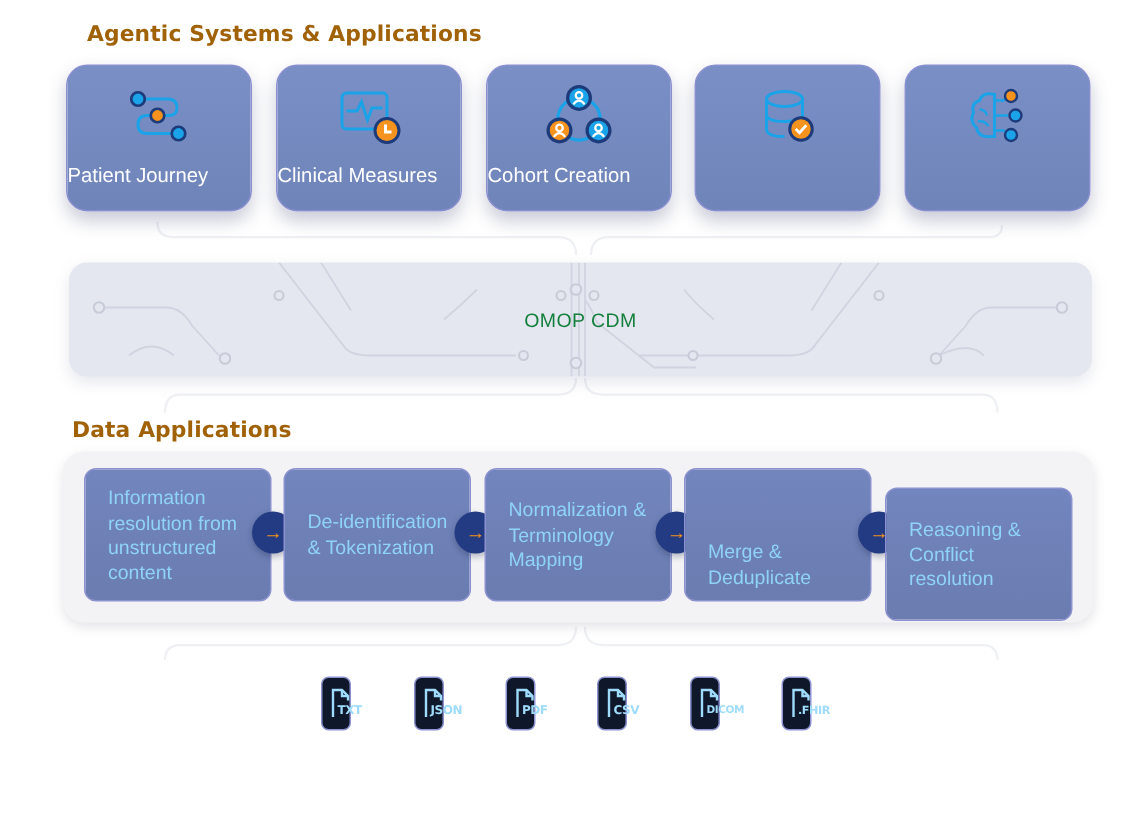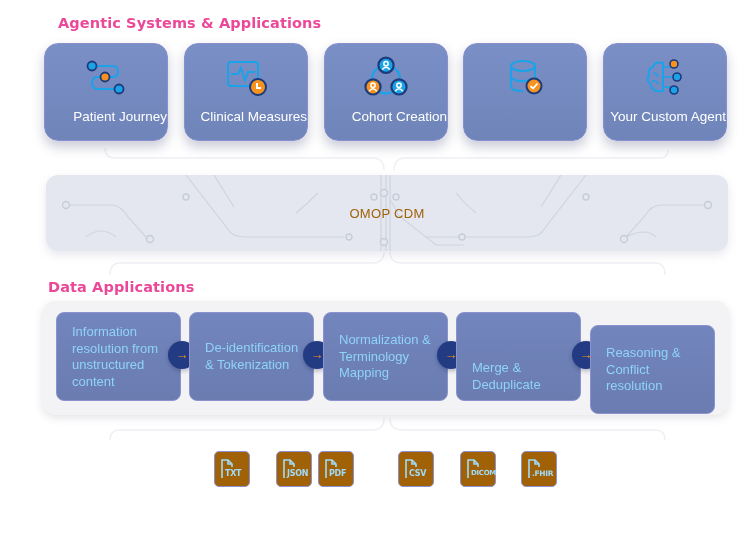--- a/index.html
+++ b/index.html
@@ -1,60 +1,60 @@
 <!DOCTYPE html>
 <html><head>
 <meta charset="utf-8">
 <style>
   * { box-sizing: border-box; margin: 0; padding: 0; }
   html, body { width: 749px; height: 545px; background: #ffffff; overflow: hidden; }
   body { position: relative; font-family: "Liberation Sans", sans-serif; }
 
-  .section-title { position: absolute; font-weight: bold; font-size: 14.5px; color: #ec4899; letter-spacing: 0.1px; font-family: "DejaVu Sans", sans-serif; }
+  .section-title { position: absolute; font-weight: bold; font-size: 14.5px; color: #a16207; letter-spacing: 0.1px; font-family: "DejaVu Sans", sans-serif; }
   #title-agentic { left: 58px; top: 15px; }
   #title-data { left: 48px; top: 279px; }
 
   .agent-card {
     position: absolute; top: 43px; width: 124px; height: 98px;
     background: linear-gradient(180deg, #7a8fc6 0%, #6f84b8 100%);
     border: 1.5px solid #8a8fd0; border-radius: 14px;
     box-shadow: 0 6px 12px rgba(60,70,110,0.28);
   }
   .agent-card .icon { position: absolute; left: 50%; top: 14px; transform: translateX(-50%); width: 48px; height: 40px; }
-  .agent-card .label { position: absolute; left: 0; right: 0; top: 65px; text-align: right; color: #ffffff; font-size: 13.5px; white-space: nowrap; }
+  .agent-card .label { position: absolute; left: 0; right: 0; top: 65px; text-align: left; color: #ffffff; font-size: 13.5px; white-space: nowrap; }
 
   #omop {
     position: absolute; left: 46px; top: 175px; width: 682px; height: 76px;
     background: #e4e7f0; border-radius: 12px;
     box-shadow: 0 4px 10px rgba(120,130,160,0.18);
     overflow: hidden;
   }
   #omop svg.circuit { position: absolute; left: 0; top: 0; }
-  #omop .label { position: absolute; left: 0; right: 0; top: 31px; text-align: center; color: #a16207; font-size: 13px; letter-spacing: 0.3px; }
+  #omop .label { position: absolute; left: 0; right: 0; top: 31px; text-align: center; color: #15803d; font-size: 13px; letter-spacing: 0.3px; }
 
   #integration-box {
     position: absolute; left: 42px; top: 301px; width: 687px; height: 114px;
     background: #f3f3f5; border-radius: 14px;
     box-shadow: 0 3px 8px rgba(120,120,140,0.2);
   }
   .step {
     position: absolute; top: 312px; width: 125px; height: 89px;
     background: linear-gradient(180deg, #7285bd 0%, #6a7cb0 100%);
     border: 1px solid #8b92cf; border-radius: 8px;
   }
   .step .txt { position: absolute; left: 15px; right: 6px; color: #8fd3f7; font-size: 13px; line-height: 16.5px; }
   .arrow-btn {
     position: absolute; top: 341px; width: 28px; height: 28px; border-radius: 50%;
     background: #233b82; box-shadow: 0 2px 4px rgba(20,30,70,0.3);
     color: #f6921e; font-size: 13px; font-weight: bold; text-align: center; line-height: 27px;
   }
 
   .file-icon {
-    position: absolute; top: 451px; width: 36px; height: 36px; border-radius: 5px;
-    background: #a16207; border: 1px solid #8b92cf;
+    position: absolute; top: 451px; width: 20px; height: 36px; border-radius: 5px;
+    background: #0f172a; border: 1px solid #8b92cf;
   }
   .file-icon svg { position: absolute; left: 5px; top: 6px; }
   .file-icon .ext { position: absolute; left: 10px; top: 17px; color: #9fdcfb; font-size: 8px; font-weight: bold; letter-spacing: -0.3px; font-family: "DejaVu Sans", sans-serif; }
 
   svg.connectors { position: absolute; left: 0; top: 0; }
 </style>
 </head>
 <body>
 
 <svg class="connectors" width="749" height="545">
@@ -123,21 +123,20 @@
 
 <div class="agent-card" style="left:603px;">
   <svg class="icon" viewBox="0 0 48 40" style="top:10px;height:46px;">
     <path d="M22 6 Q14 4 12 10 Q6 12 8 18 Q5 24 10 28 Q11 35 20 34 L22 34 V6 Z" fill="none" stroke="#1aa3e8" stroke-width="2"></path>
     <path d="M12 16 Q16 16 17 20 M11 24 Q15 23 18 27" fill="none" stroke="#1aa3e8" stroke-width="1.6"></path>
     <path d="M22 10 H28 L30 8 M22 20 H31 M22 30 H28 L30 32" fill="none" stroke="#1aa3e8" stroke-width="1.6"></path>
     <circle cx="33" cy="7" r="4" fill="#f6921e" stroke="#1d3a7a" stroke-width="1.6"></circle>
     <circle cx="36" cy="20" r="4" fill="#1aa3e8" stroke="#1d3a7a" stroke-width="1.6"></circle>
     <circle cx="33" cy="33" r="4" fill="#1aa3e8" stroke="#1d3a7a" stroke-width="1.6"></circle>
   </svg>
-  <div class="label">Your Custom Agent</div>
 </div>
 
 <div id="omop">
   <svg class="circuit" width="682" height="76">
     <g fill="none" stroke="#cfd4e0" stroke-width="1.2">
       <path d="M20 30 H65 Q75 30 82 42 L100 62"></path>
       <path d="M140 0 L185 58 Q190 62 200 62 H298"></path>
       <path d="M168 0 L188 32"></path>
       <path d="M250 38 Q262 28 272 18"></path>
       <path d="M335 0 V76"></path>
@@ -202,21 +201,21 @@
       <path d="M2 20 V2 H8 L12 6 V9 M8 2 V6 H12" fill="none" stroke="#9fdcfb" stroke-width="1.6"></path>
     </svg>
   <span class="ext">TXT</span>
 </div>
 <div class="file-icon" style="left:276px;">
   <svg width="14" height="22" viewBox="0 0 14 22">
       <path d="M2 20 V2 H8 L12 6 V9 M8 2 V6 H12" fill="none" stroke="#9fdcfb" stroke-width="1.6"></path>
     </svg>
   <span class="ext">JSON</span>
 </div>
-<div class="file-icon" style="left:318px;">
+<div class="file-icon" style="left:337px;">
   <svg width="14" height="22" viewBox="0 0 14 22">
       <path d="M2 20 V2 H8 L12 6 V9 M8 2 V6 H12" fill="none" stroke="#9fdcfb" stroke-width="1.6"></path>
     </svg>
   <span class="ext">PDF</span>
 </div>
 <div class="file-icon" style="left:398px;">
   <svg width="14" height="22" viewBox="0 0 14 22">
       <path d="M2 20 V2 H8 L12 6 V9 M8 2 V6 H12" fill="none" stroke="#9fdcfb" stroke-width="1.6"></path>
     </svg>
   <span class="ext">CSV</span>

